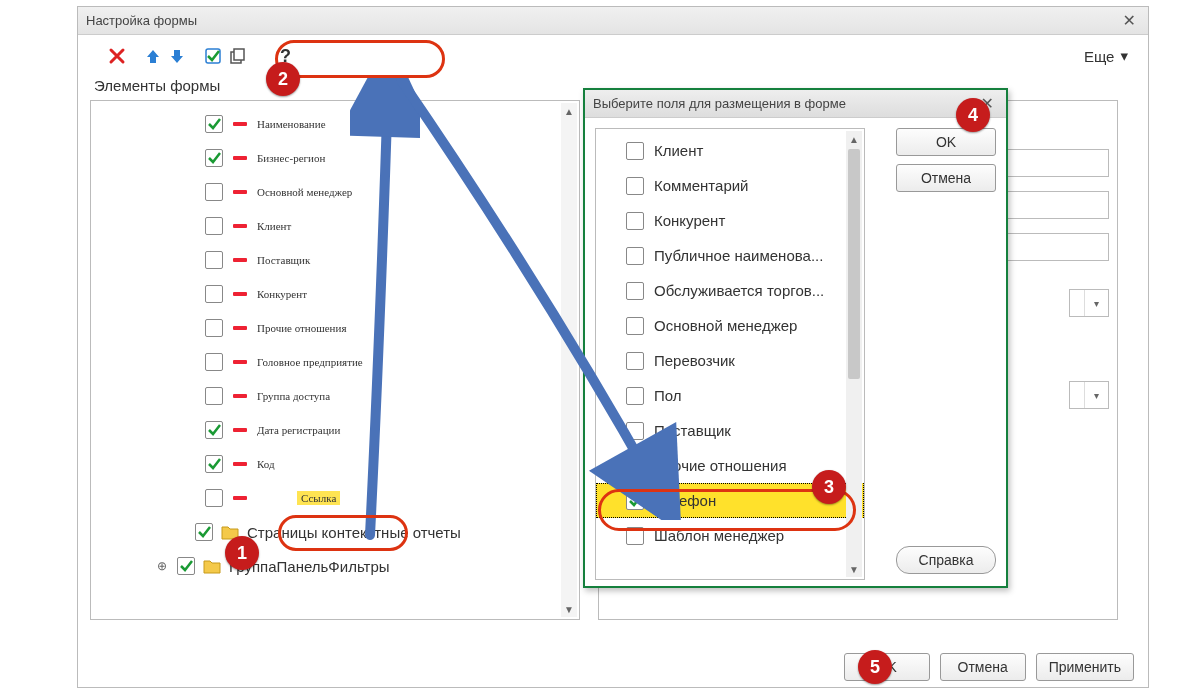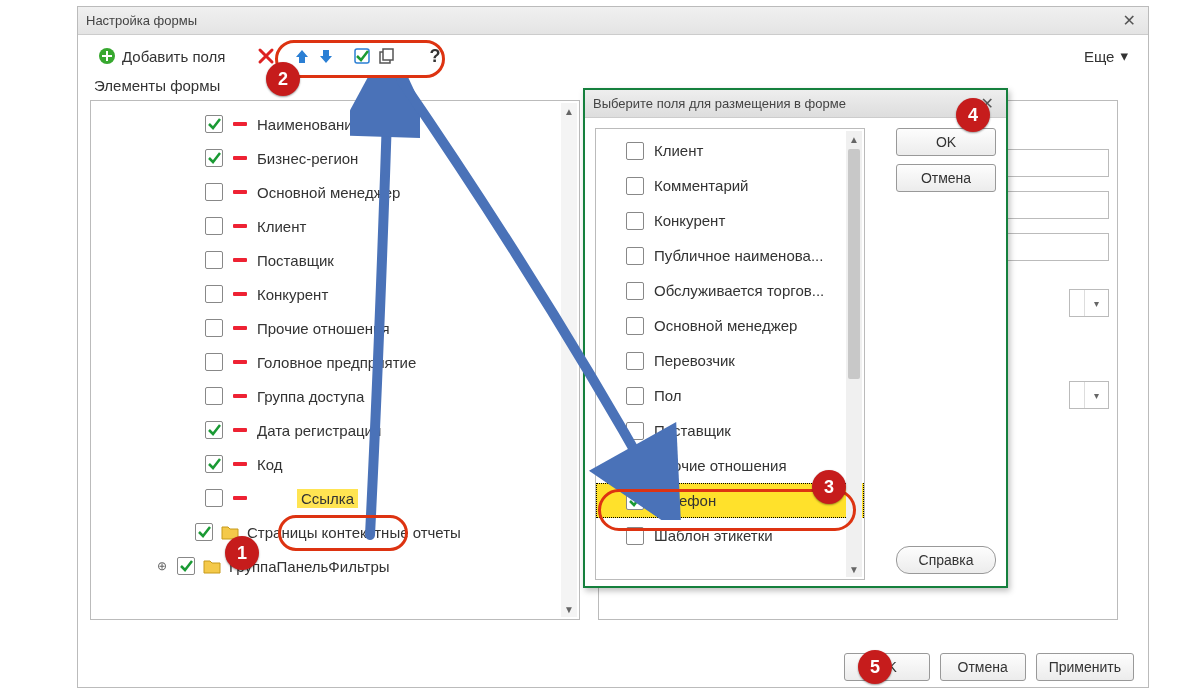--- a/index.html
+++ b/index.html
@@ -73,21 +73,22 @@
   }
   .scroll-up, .scroll-dn { position:absolute; left:0; width:16px; height:16px; display:flex; align-items:center; justify-content:center; color:#666; font-size:10px;}
   .scroll-up { top:0; }
   .scroll-dn { bottom:0; }
   .tree-list { padding: 6px 4px 6px 4px; }
   .tree-row {
     display:flex; align-items:center;
     height: 34px;
     gap: 10px;
     padding-left: 110px;
-    font-size: 15px;
+    font-size: 11px;
+    font-family: Liberation Serif, serif;
   }
   .chk {
     width: 18px; height: 18px;
     border: 1.5px solid #888;
     border-radius: 2px;
     display:flex; align-items:center; justify-content:center;
     background:#fff;
     flex-shrink:0;
   }
   .chk.green svg { stroke:#1a9a34; }
@@ -222,29 +223,20 @@
 
 <div class="main-dialog">
   <div class="titlebar">
     <span>Настройка формы</span>
     <span class="spacer"></span>
     <span class="close-x">✕</span>
   </div>
 
   <div class="toolbar">
 
-    <div class="tb-btn">
-      <span class="tb-icon">
-        <svg width="18" height="18" viewBox="0 0 18 18">
-            <circle cx="9" cy="9" r="8" fill="#37a82f"></circle>
-            <path d="M9 4 v10 M4 9 h10" stroke="#fff" stroke-width="2"></path>
-          </svg>
-      </span>
-      <span>Добавить поля</span>
-    </div>
 
     <div style="width:12px"></div>
     <span class="tb-icon">
       <svg width="18" height="18" viewBox="0 0 18 18">
           <path d="M3 3 L15 15 M15 3 L3 15" stroke="#d22" stroke-width="3" stroke-linecap="round"></path>
         </svg>
     </span>
     <div style="width:6px"></div>
     <span class="tb-icon">
       <svg width="18" height="18" viewBox="0 0 18 18">
@@ -472,21 +464,21 @@
           <div class="plist-row sel">
             <span class="chk green">
               <svg width="14" height="14" viewBox="0 0 14 14">
                 <path d="M2 7 L6 11 L13 2" fill="none" stroke="#1a9a34" stroke-width="2.5"></path>
               </svg>
             </span>
             <span class="row-label">Телефон</span>
           </div>
           <div class="plist-row">
             <span class="chk "></span>
-            <span class="row-label">Шаблон этикетки</span>
+            <span class="row-label">Шаблон менеджер</span>
           </div>
         </div>
     </div>
     <div class="popup-btns">
       <div class="btn" style="min-width:100px;">OK</div>
       <div class="btn" style="min-width:100px;">Отмена</div>
     </div>
     <div class="popup-help">
       <div class="btn" style="min-width:100px;border-radius:13px;">Справка</div>
     </div>

